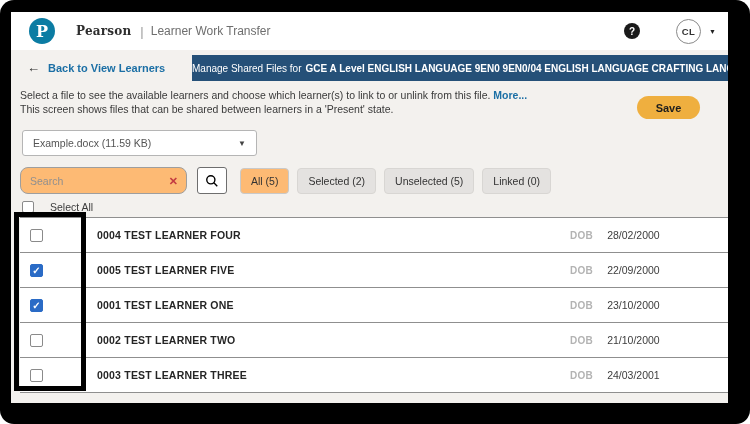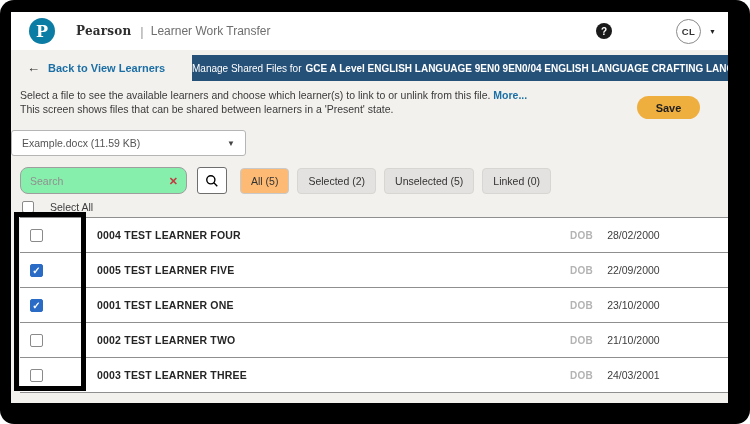--- a/index.html
+++ b/index.html
@@ -38,21 +38,21 @@
     font-size:12px; color:#2e2e2e; margin-left:21px; letter-spacing:0.2px;
   }
   .brand-divider { color:#9a9a9a; font-size:13px; margin:0 7px 0 9px; font-weight:normal; }
   .app-name { font-size:12px; color:#6e6e6e; }
   .topbar-right { margin-left:auto; display:flex; align-items:center; }
   .help-btn {
     width:16px; height:16px; border-radius:50%; border:none;
     background:#1a1a1a; color:#fff; font-size:10px; font-weight:bold;
     display:flex; align-items:center; justify-content:center; cursor:pointer;
   }
-  .avatar-group { display:flex; align-items:center; margin-left:64px; cursor:pointer; }
+  .avatar-group { display:flex; align-items:center; margin-left:36px; cursor:pointer; }
   .avatar {
     width:25px; height:25px; border-radius:50%;
     border:1.5px solid #8a8a8a; background:#fff;
     font-size:9.5px; font-weight:bold; color:#333; letter-spacing:0.4px;
     display:flex; align-items:center; justify-content:center;
   }
   .avatar-caret { font-size:7px; color:#222; margin-left:8px; }
 
   
   .back-link {
@@ -75,32 +75,32 @@
   .more-link { color:#1b6fa5; font-weight:bold; cursor:pointer; text-decoration:none; }
   .save-btn {
     position:absolute; top:84px; left:626px; width:63px; height:23px;
     background:#efaf3f; border:none; border-radius:12px;
     font-size:11px; font-weight:bold; color:#1d1d1d; cursor:pointer;
     font-family:"Liberation Sans", sans-serif;
   }
 
   
   .file-select {
-    position:absolute; top:118px; left:0; width:235px; height:26px;
+    position:absolute; top:118px; left:11px; width:235px; height:26px;
     background:#fff; border:1px solid #b5b5b5; border-radius:3px;
     display:flex; align-items:center; padding:0 10px;
     font-size:10.5px; color:#555; cursor:pointer;
   }
   .file-select .caret { margin-left:auto; font-size:8px; color:#444; }
 
   
   .toolbar { position:absolute; top:155px; left:9px; right:0; height:27px; display:flex; align-items:center; }
   .search-box {
     position:relative; width:167px; height:27px;
-    background:#86efac; border:1px solid #9e9e9e; border-radius:8px;
+    background:#fdba74; border:1px solid #9e9e9e; border-radius:8px;
   }
   .search-box input {
     width:100%; height:100%; border:none; background:transparent;
     padding:0 26px 0 9px; font-size:10.5px; color:#444; outline:none;
     font-family:"Liberation Sans", sans-serif;
   }
   .search-box input::placeholder { color:#8f8f8f; }
   .search-clear {
     position:absolute; right:8px; top:6px;
     color:#c43b42; font-size:11px; font-weight:bold; cursor:pointer; line-height:14px;

